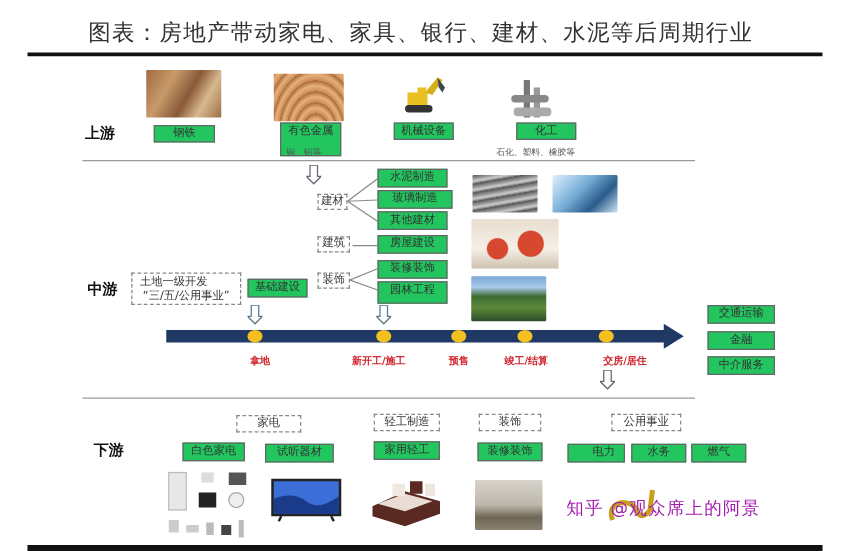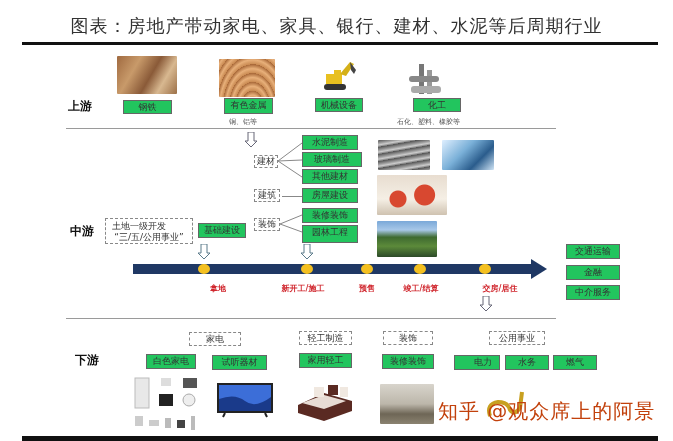--- a/index.html
+++ b/index.html
@@ -14,35 +14,35 @@
   .dbox { position: absolute; border: 1px dashed #888; background: #fff; font-size: 9px; text-align: center; color: #333; white-space: nowrap; }
   .sub { font-size: 7px; color: #555; white-space: nowrap; }
   .hr { height: 1px; background: #9a9a9a; }
   .img { position: absolute; border-radius: 1px; }
   .timeline-bar { left: 133px; top: 264px; width: 400px; height: 10px; background: #1f3864; }
   .timeline-head { left: 531px; top: 259px; width: 0; height: 0; border-top: 10px solid transparent; border-bottom: 10px solid transparent; border-left: 16px solid #1f3864; }
   .dot { position: absolute; width: 12px; height: 10px; border-radius: 50%; background: #f4c020; top: 264px; }
   .stage { position: absolute; top: 283px; font-size: 8px; font-weight: bold; color: #d0262d; white-space: nowrap; transform: translateX(-50%); }
   .arrow-down { position: absolute; width: 12px; height: 16px; }
   .conn { position: absolute; border-top: 1px solid #888; }
-  .watermark { left: 438px; top: 398px; font-size: 20px; color: #c2410c; letter-spacing: 1px; white-space: nowrap; }
+  .watermark { left: 453px; top: 398px; font-size: 14px; color: #a21caf; letter-spacing: 1px; white-space: nowrap; }
 </style>
 </head>
 <body>
 
 <div class="abs title">图表：房地产带动家电、家具、银行、建材、水泥等后周期行业</div>
 <div class="abs title-rule"></div>
 
 <div class="abs sec-label" style="left:68px;top:98px;">上游</div>
 
 <div class="img" style="left:117px;top:56px;width:60px;height:38px;background:linear-gradient(120deg,#a06a40 0%,#c89a6a 30%,#8a5a38 55%,#d8b890 75%,#9c7048 100%);"></div>
 <div class="box" style="left:123px;top:100px;width:49px;height:14px;line-height:12px;">钢铁</div>
 
 <div class="img" style="left:219px;top:59px;width:56px;height:38px;background:repeating-radial-gradient(ellipse at 60% 130%,#c98a52 0px,#e8b07a 3px,#a86838 6px);"></div>
-<div class="box" style="left:224px;top:98px;width:49px;height:16px;line-height:12px;">有色金属</div>
+<div class="box" style="left:224px;top:98px;width:49px;height:27px;line-height:12px;">有色金属</div>
 <div class="abs sub" style="left:229px;top:117px;">铜、铝等</div>
 
 <div class="img" style="left:320px;top:58px;width:40px;height:36px;">
   <svg width="40" height="36" viewBox="0 0 40 36">
     <rect x="4" y="26" width="22" height="6" rx="3" fill="#333"></rect>
     <rect x="6" y="16" width="16" height="10" fill="#e8c020"></rect>
     <rect x="14" y="12" width="7" height="6" fill="#e8c020"></rect>
     <path d="M20 16 L30 4 L34 6 L26 18 Z" fill="#d4b018"></path>
     <path d="M30 4 L36 12 L34 16 L31 12 Z" fill="#444"></path>
   </svg>
@@ -114,21 +114,21 @@
 <div class="box" style="left:566px;top:265px;width:54px;height:15px;line-height:13px;">金融</div>
 <div class="box" style="left:566px;top:285px;width:54px;height:15px;line-height:13px;">中介服务</div>
 
 <div class="abs timeline-bar"></div>
 <div class="abs timeline-head"></div>
 <div class="dot" style="left:198px;"></div>
 <div class="dot" style="left:301px;"></div>
 <div class="dot" style="left:361px;"></div>
 <div class="dot" style="left:414px;"></div>
 <div class="dot" style="left:479px;"></div>
-<div class="stage" style="left:218px;">拿地</div>
+<div class="stage" style="left:208px;">拿地</div>
 <div class="stage" style="left:303px;">新开工/施工</div>
 <div class="stage" style="left:367px;">预售</div>
 <div class="stage" style="left:421px;">竣工/结算</div>
 <div class="stage" style="left:500px;">交房/居住</div>
 
 <div class="arrow-down" style="left:480px;top:296px;">
   <svg width="12" height="16" viewBox="0 0 12 16">
       <path d="M3 0 H9 V9 H12 L6 15 L0 9 H3 Z" fill="#fff" stroke="#667" stroke-width="1"></path>
     </svg>
 </div>

